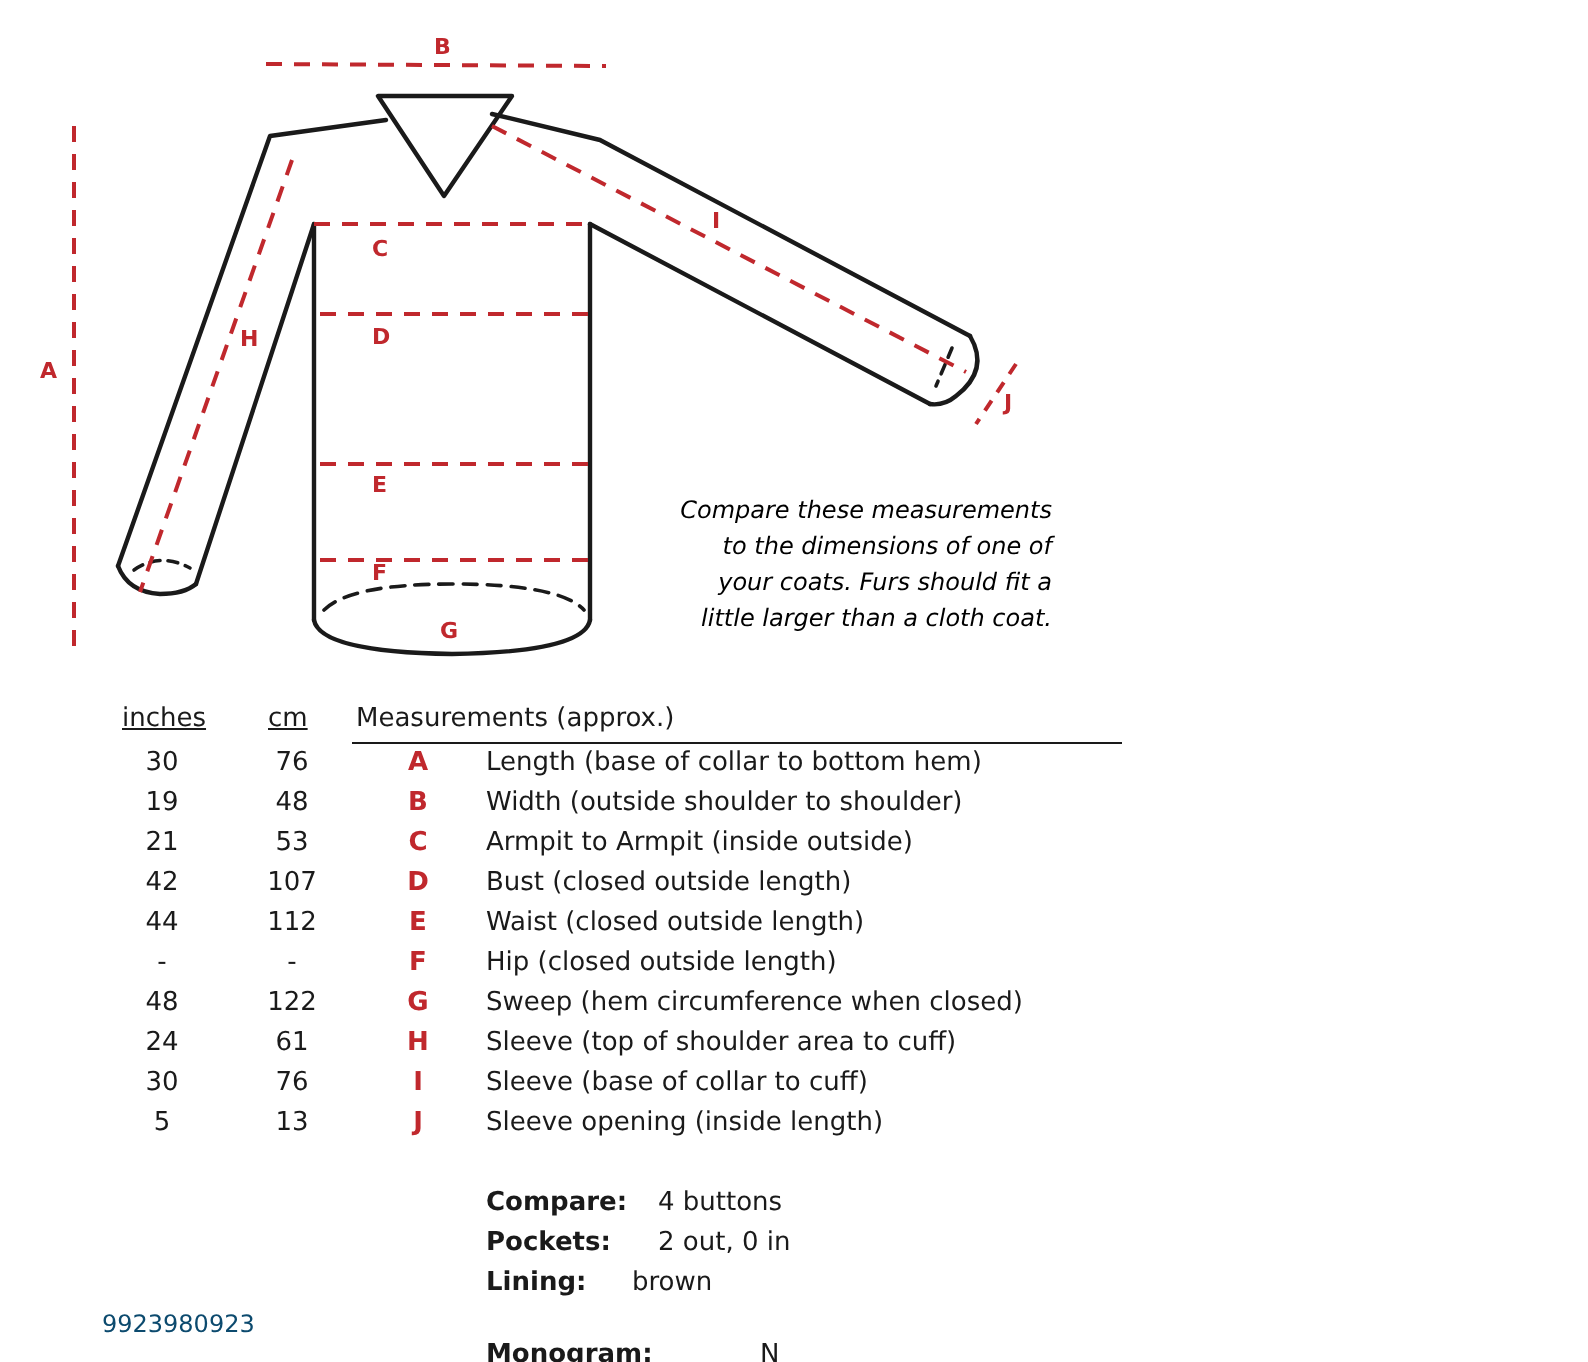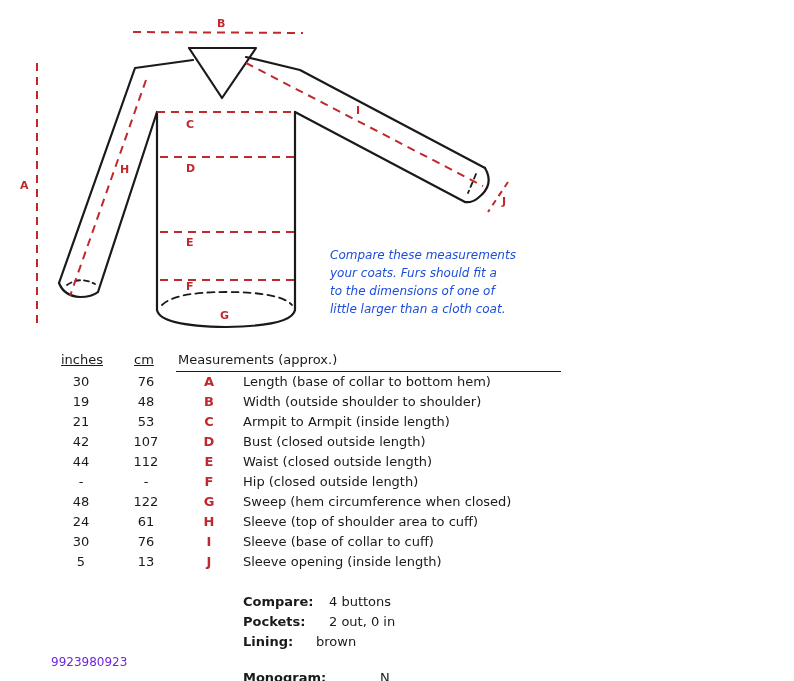--- a/index.html
+++ b/index.html
@@ -1,38 +1,38 @@
 <!DOCTYPE html>
 <html><head>
 <meta charset="utf-8">
 <style>
   html, body { margin: 0; padding: 0; background: #ffffff; }
   body { width: 794px; height: 681px; position: relative; overflow: hidden;
          font-family: "DejaVu Sans", "Liberation Sans", sans-serif; color: #1a1a1a; }
   #diagram { position: absolute; left: 0; top: 0; width: 794px; height: 340px; }
   .lbl { font-family: "DejaVu Sans", sans-serif; font-weight: bold; font-size: 11px; fill: #c0282d; }
-  .note { position: absolute; left: 330px; top: 246px; width: 196px; text-align: left;
-          font-style: italic; font-size: 12px; line-height: 18px; color: #1d4ed8; }
+  .note { position: absolute; left: 330px; top: 246px; width: 196px; text-align: right;
+          font-style: italic; font-size: 12px; line-height: 18px; color: #000000; }
   .note span { display: block; white-space: nowrap; }
   .tbl { position: absolute; left: 0; top: 352px; font-size: 13px; }
   .hdr { position: absolute; top: 0; height: 20px; white-space: nowrap; }
   .hdr u { text-decoration: underline; margin-top: 16px; }
   .hdr-in { left: 61px; } .hdr-cm { left: 134px; }
   .hdr-meas { left: 178px; }
   .hdr-line { position: absolute; left: 176px; top: 19px; width: 385px; height: 1px; background: #1a1a1a; }
   .row { position: absolute; left: 0; height: 20px; width: 600px; }
   .c-in { position: absolute; left: 60px; width: 42px; text-align: center; }
   .c-cm { position: absolute; left: 125px; width: 42px; text-align: center; }
   .c-key { position: absolute; left: 196px; width: 26px; text-align: center; color: #c0282d; font-weight: bold; }
   .c-desc { position: absolute; left: 243px; white-space: nowrap; }
   .details { position: absolute; left: 243px; top: 594px; font-size: 13px; }
   .drow { position: absolute; left: 0; height: 20px; white-space: nowrap; width: 200px; }
   .dlab { position: absolute; left: 0; font-weight: bold; }
   .dval { position: absolute; }
-  .watermark { position: absolute; left: 51px; top: 655px; font-size: 12px; color: #6d28d9; }
+  .watermark { position: absolute; left: 51px; top: 655px; font-size: 12px; color: #0c4a6e; }
 </style>
 </head>
 <body>
 
 <svg id="diagram" width="794" height="340" viewBox="0 0 794 340" xmlns="http://www.w3.org/2000/svg">
   <g fill="none" stroke="#1a1a1a" stroke-width="2.2" stroke-linejoin="round" stroke-linecap="round">
 
     <path d="M193,60 L135,68 L59,283"></path>
     <path d="M157,112 L98,292"></path>
     <path d="M59,283 Q64,296 80,297 Q92,297 98,292"></path>
@@ -68,22 +68,22 @@
   <text class="lbl" x="186" y="246">E</text>
   <text class="lbl" x="186" y="290">F</text>
   <text class="lbl" x="220" y="319">G</text>
   <text class="lbl" x="120" y="173">H</text>
   <text class="lbl" x="356" y="114">I</text>
   <text class="lbl" x="502" y="205">J</text>
 </svg>
 
 <div class="note">
   <span>Compare these measurements</span>
+  <span>to the dimensions of one of</span>
   <span>your coats.  Furs should fit a</span>
-  <span>to the dimensions of one of</span>
   <span>little larger than a cloth coat.</span>
 </div>
 
 <div class="tbl">
   <div class="hdr hdr-in"><u>inches</u></div>
   <div class="hdr hdr-cm"><u>cm</u></div>
   <div class="hdr hdr-meas">Measurements (approx.)</div>
   <div class="hdr-line"></div>
 
   <div class="row" style="top:22px">
@@ -95,21 +95,21 @@
   <div class="row" style="top:42px">
     <span class="c-in">19</span>
     <span class="c-cm">48</span>
     <span class="c-key">B</span>
     <span class="c-desc">Width (outside shoulder to shoulder)</span>
   </div>
   <div class="row" style="top:62px">
     <span class="c-in">21</span>
     <span class="c-cm">53</span>
     <span class="c-key">C</span>
-    <span class="c-desc">Armpit to Armpit (inside length)</span>
+    <span class="c-desc">Armpit to Armpit (inside outside)</span>
   </div>
   <div class="row" style="top:82px">
     <span class="c-in">42</span>
     <span class="c-cm">107</span>
     <span class="c-key">D</span>
     <span class="c-desc">Bust (closed outside length)</span>
   </div>
   <div class="row" style="top:102px">
     <span class="c-in">44</span>
     <span class="c-cm">112</span>

